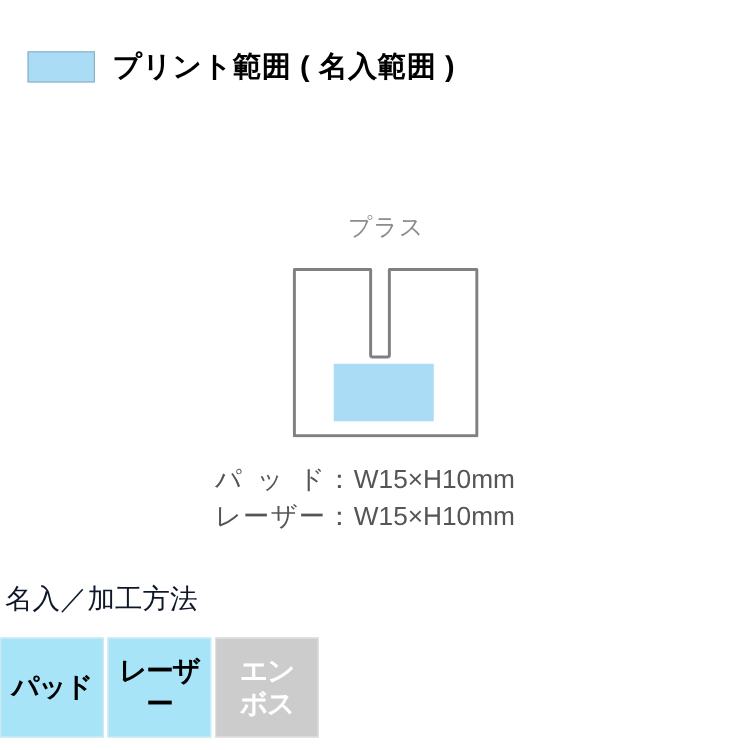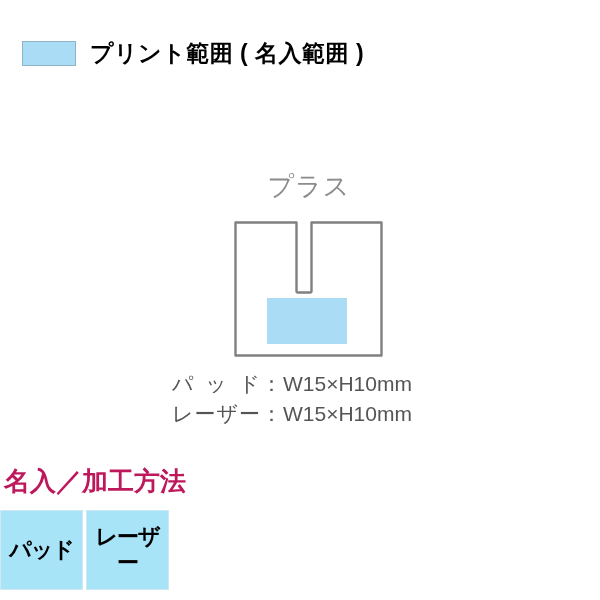--- a/index.html
+++ b/index.html
@@ -44,21 +44,21 @@
   }
 
   
   .diagram {
     position: absolute;
     left: 234px;
     top: 173px;
     width: 150px;
   }
   .diagram-caption {
-    font-size: 26px;
+    font-size: 19px;
     color: #8c8c8c;
     text-align: center;
     line-height: 1;
     margin-bottom: 22px;
     letter-spacing: 1px;
     white-space: nowrap;
   }
   .diagram-body {
     position: relative;
     width: 149px;
@@ -105,25 +105,25 @@
   }
   .dim-value {
     letter-spacing: 0px;
   }
 
   
   .section-heading {
     position: absolute;
     left: 4px;
     top: 468px;
-    font-size: 26px;
-    font-weight: bold;
+    font-size: 22px;
+    font-weight: normal;
     line-height: 1;
     letter-spacing: 0px;
-    color: #be185d;
+    color: #0f172a;
     white-space: nowrap;
   }
 
   .method-row {
     position: absolute;
     left: 0px;
     top: 510px;
     width: 600px;
     display: flex;
     gap: 3px;
@@ -192,13 +192,17 @@
 
 <div class="section-heading">名入／加工方法</div>
 
 <div class="method-row">
   <div class="method-tile active">
     <span class="tile-text">パッド</span>
   </div>
   <div class="method-tile active">
     <span class="tile-text">レーザー</span>
   </div>
+  <div class="method-tile inactive">
+    <span class="tile-text">エン
+ボス</span>
+  </div>
 </div>
 
 </body></html>

